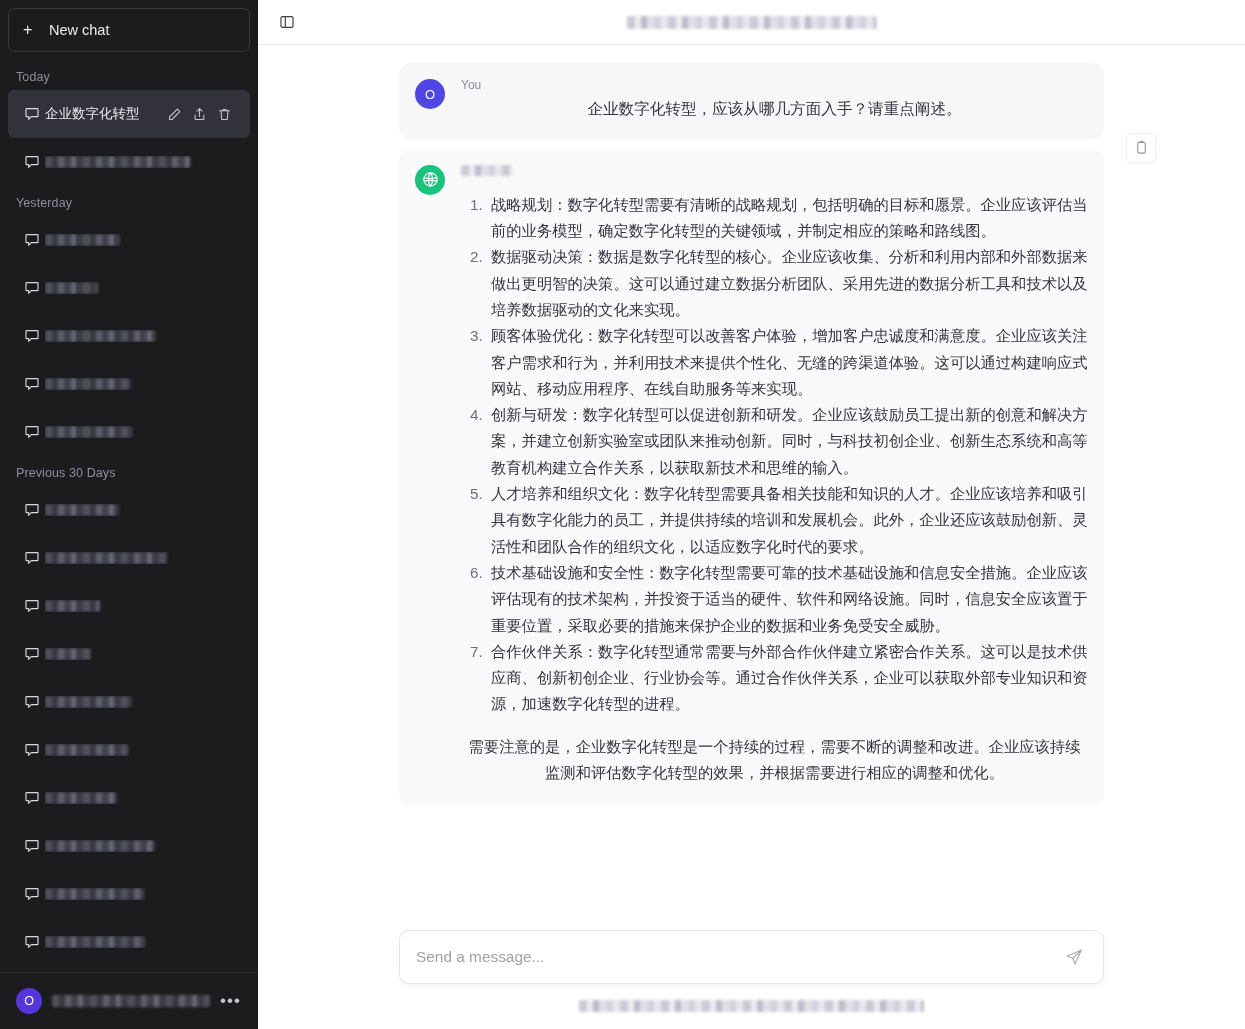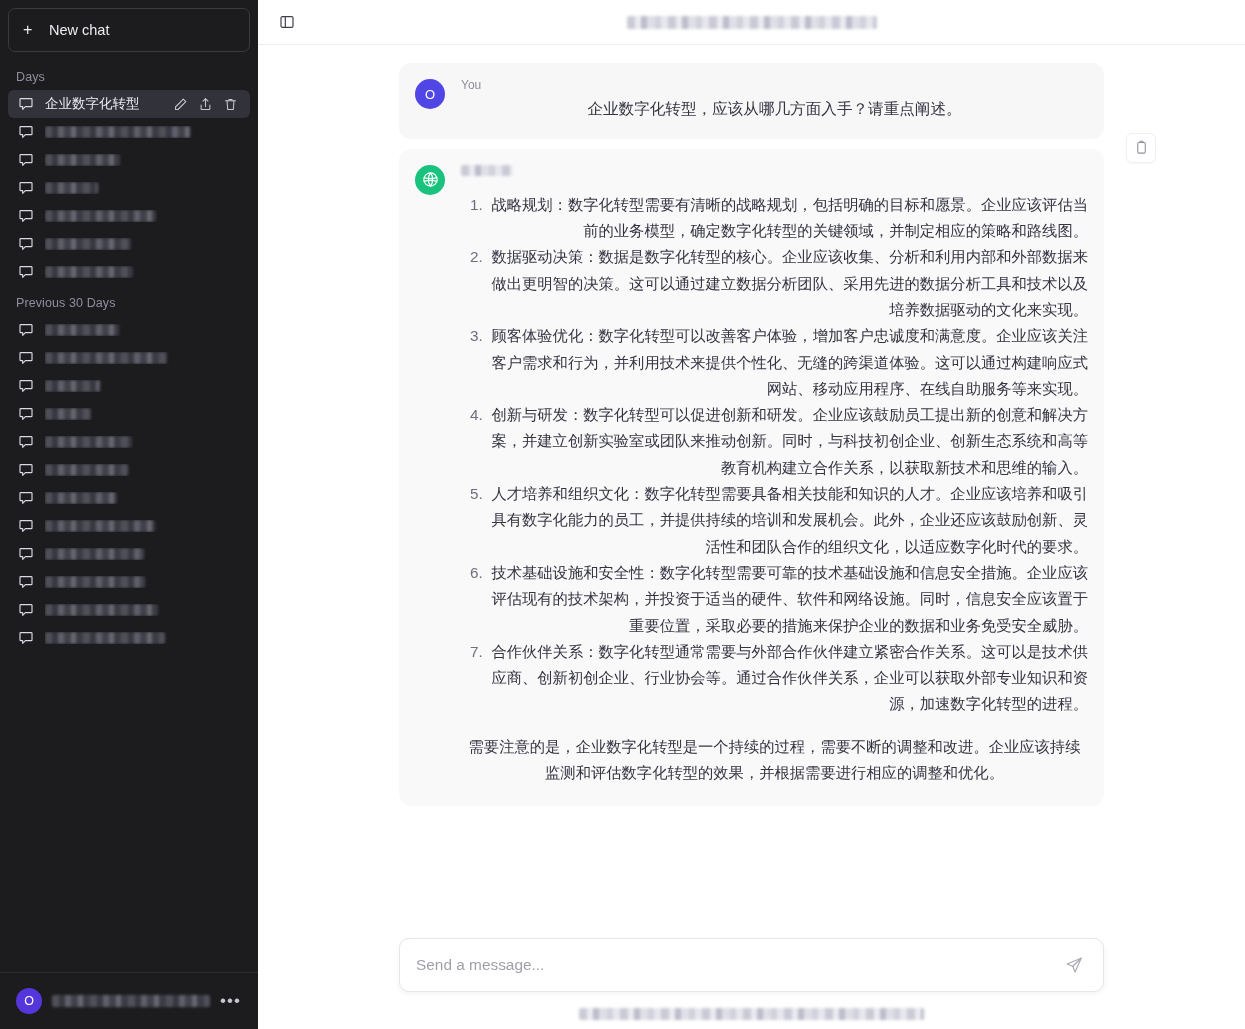--- a/index.html
+++ b/index.html
@@ -38,23 +38,23 @@
     overflow: hidden;
     padding: 4px 8px 0 8px;
   }
   .sec-label {
     color: #8e8ea0;
     font-size: 12.5px;
     padding: 10px 8px 6px 8px;
     letter-spacing: .1px;
   }
   .chat-item {
-    display: flex; align-items: center; gap: 11px;
-    height: 28px;
-    padding: 0 10px;
+    display: flex; align-items: center; gap: 5px;
+    height: 48px;
+    padding: 0 16px;
     border-radius: 6px;
     cursor: pointer;
     position: relative;
   }
   .chat-item.active { background: #32323a; }
   .chat-ico { flex: 0 0 16px; width:16px; height:16px; display:block; color:#d9d9e3; }
   .chat-ico svg { display:block; width:16px; height:16px; }
   .chat-title {
     font-size: 13.5px; color: #ececf1;
     white-space: nowrap; overflow: hidden;
@@ -181,21 +181,20 @@
     line-height: 1.72;
     color: #343541;
   }
   .msg-text.userq { font-size: 15.6px; }
   .para { margin: 0; text-align: center; }
 
   ol.points {
     margin: 14px 0 0 0;
     padding-left: 26px;
     list-style-position: outside;
-    text-align: right;
   }
   ol.points li {
     font-size: 15.3px;
     line-height: 1.72;
     color: #343541;
     padding-left: 4px;
   }
   ol.points li::marker { color: #6e6e80; }
 
   .copy-btn {
@@ -219,21 +218,21 @@
     border-radius: 6px;
     padding: 8px 14px;
     font-size: 13.6px;
     color: #40414f;
     cursor: pointer;
     box-shadow: 0 1px 2px rgba(0,0,0,.04);
   }
   .regen-btn svg { width: 14px; height: 14px; display:block; }
 
   .composer-area {
-    padding: 0 0 8px 0;
+    padding: 0 0 16px 0;
     display: flex; flex-direction: column; align-items: center;
     background: #fff;
   }
   .composer {
     width: 705px;
     display: flex; align-items: center;
     border: 1px solid #e5e5ea;
     border-radius: 10px;
     background: #fff;
     box-shadow: 0 2px 6px rgba(0,0,0,.05);
@@ -269,21 +268,21 @@
   <aside class="sidebar">
 
     <div class="new-chat-wrap">
       <div class="new-chat">
         <span class="plus-ico">+</span>
         <span>New chat</span>
       </div>
     </div>
 
     <div class="nav-scroll" id="nav-scroll">
-        <div class="sec-label">Days</div>
+        <div class="sec-label">Today</div>
         <div class="chat-item active">
           <span class="chat-ico">
             <svg viewBox="0 0 24 24" fill="none" stroke="currentColor" stroke-width="1.7" stroke-linecap="round" stroke-linejoin="round">
               <path d="M20 4H4a1 1 0 0 0-1 1v10a1 1 0 0 0 1 1h3v4l4-4h9a1 1 0 0 0 1-1V5a1 1 0 0 0-1-1z"></path>
             </svg>
           </span>
           <div class="chat-title">企业数字化转型</div>
           <div class="item-actions">
             <div class="act-btn">
               <svg viewBox="0 0 24 24" fill="none" stroke="currentColor" stroke-width="1.7" stroke-linecap="round" stroke-linejoin="round">
@@ -309,20 +308,21 @@
         <div class="chat-item">
           <span class="chat-ico">
             <svg viewBox="0 0 24 24" fill="none" stroke="currentColor" stroke-width="1.7" stroke-linecap="round" stroke-linejoin="round">
               <path d="M20 4H4a1 1 0 0 0-1 1v10a1 1 0 0 0 1 1h3v4l4-4h9a1 1 0 0 0 1-1V5a1 1 0 0 0-1-1z"></path>
             </svg>
           </span>
           <div class="chat-title">
             <div class="redact" style="width: 145px;"></div>
           </div>
         </div>
+        <div class="sec-label">Yesterday</div>
         <div class="chat-item">
           <span class="chat-ico">
             <svg viewBox="0 0 24 24" fill="none" stroke="currentColor" stroke-width="1.7" stroke-linecap="round" stroke-linejoin="round">
               <path d="M20 4H4a1 1 0 0 0-1 1v10a1 1 0 0 0 1 1h3v4l4-4h9a1 1 0 0 0 1-1V5a1 1 0 0 0-1-1z"></path>
             </svg>
           </span>
           <div class="chat-title">
             <div class="redact" style="width: 75px;"></div>
           </div>
         </div>

